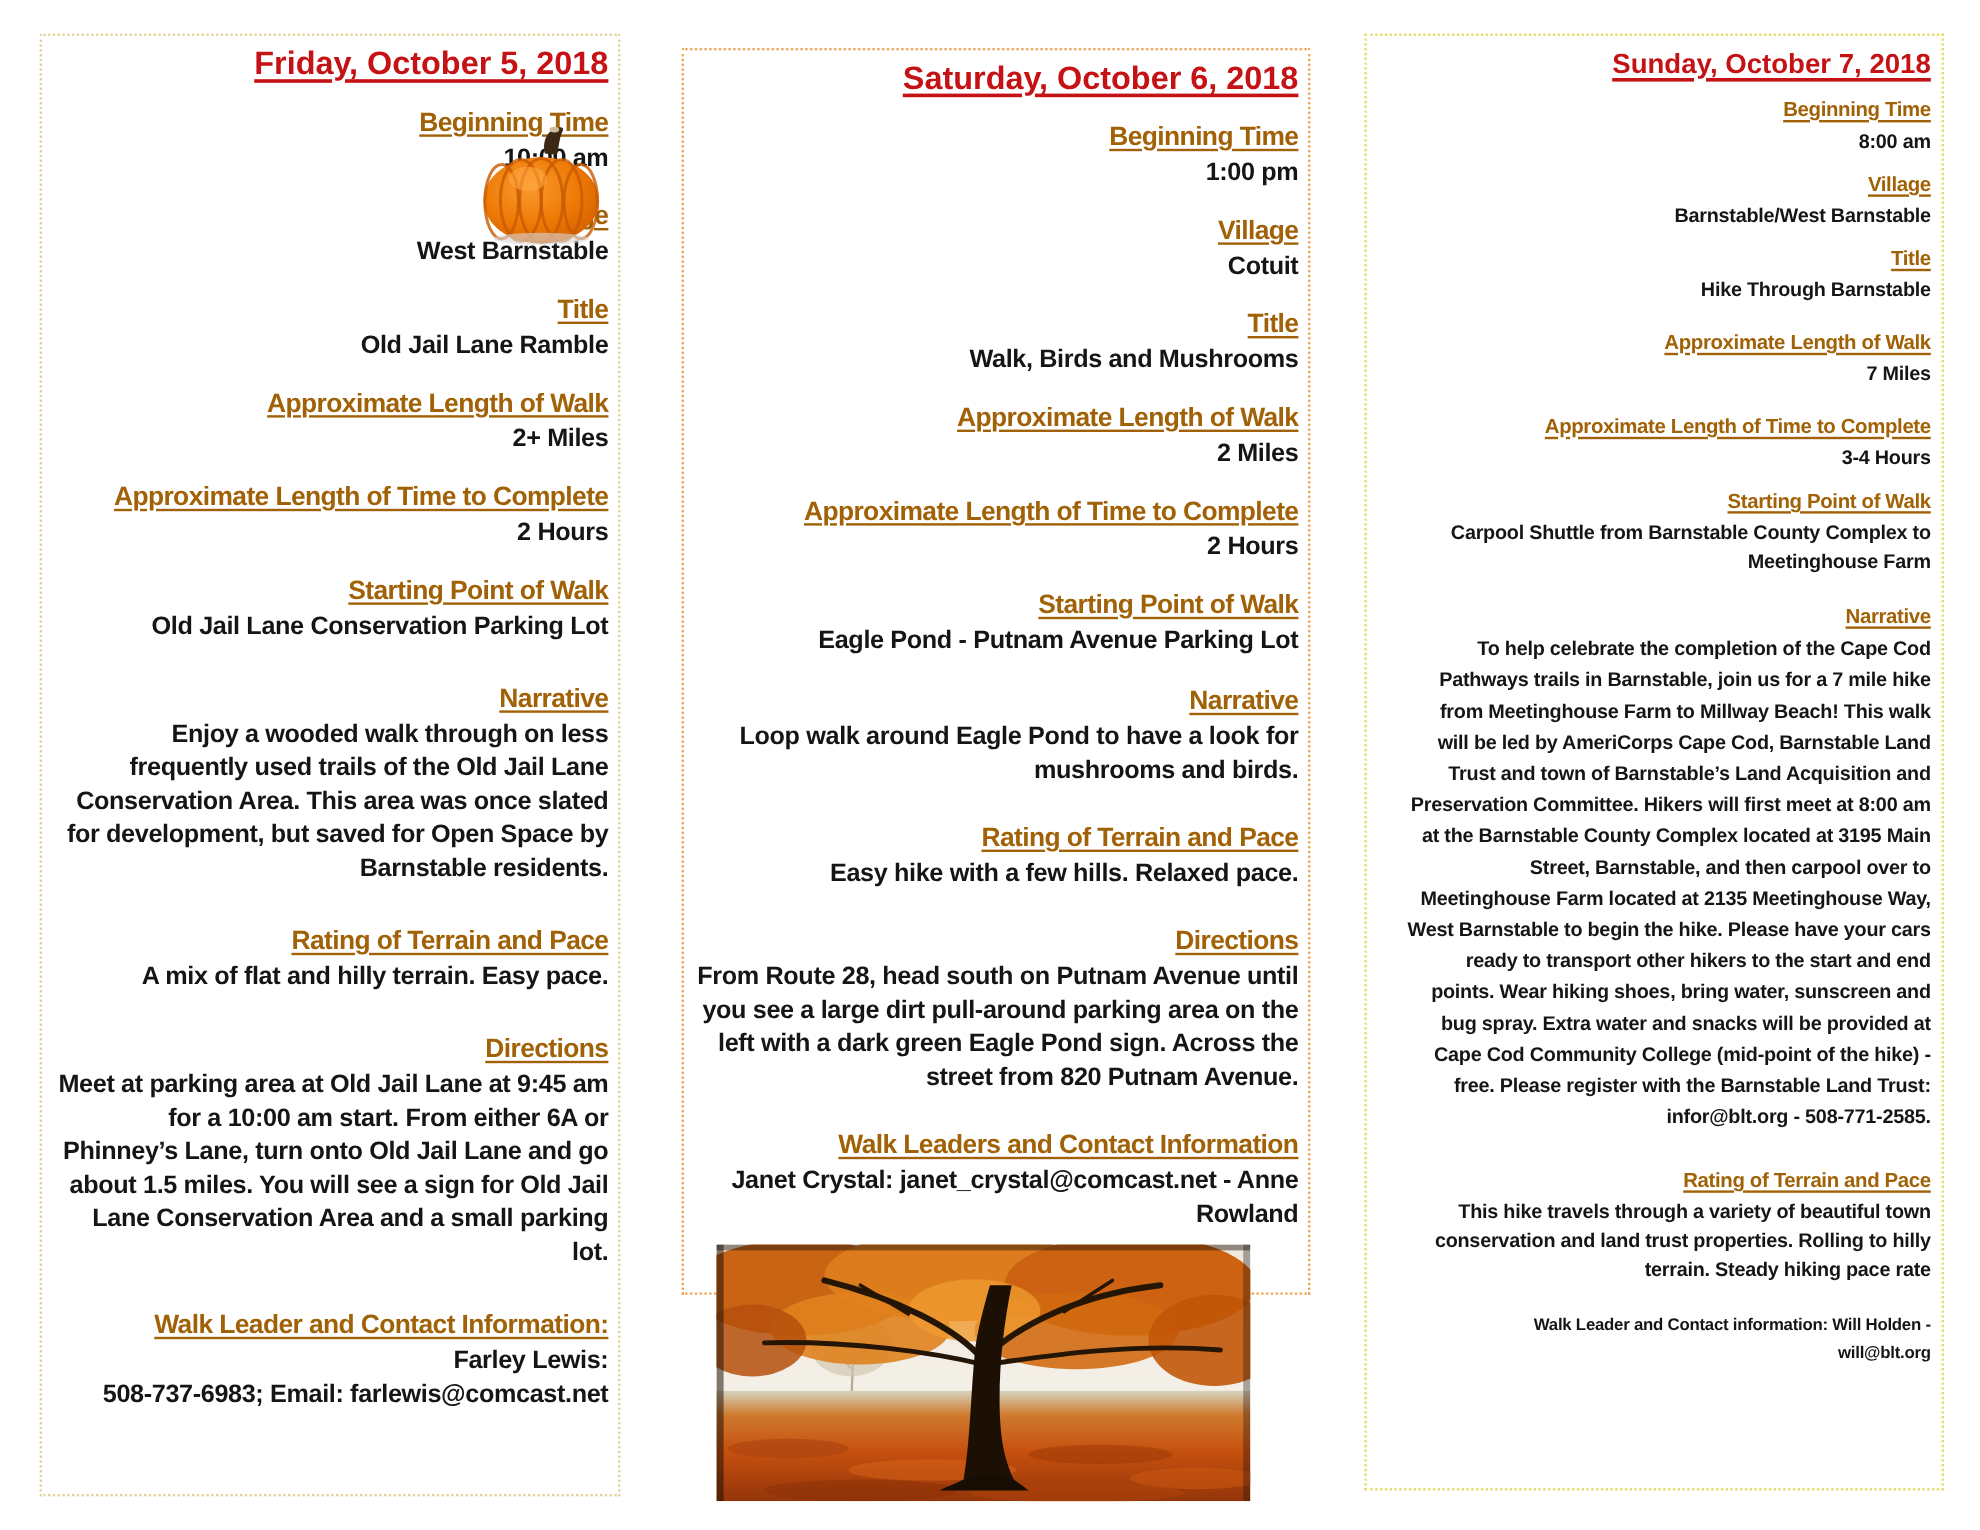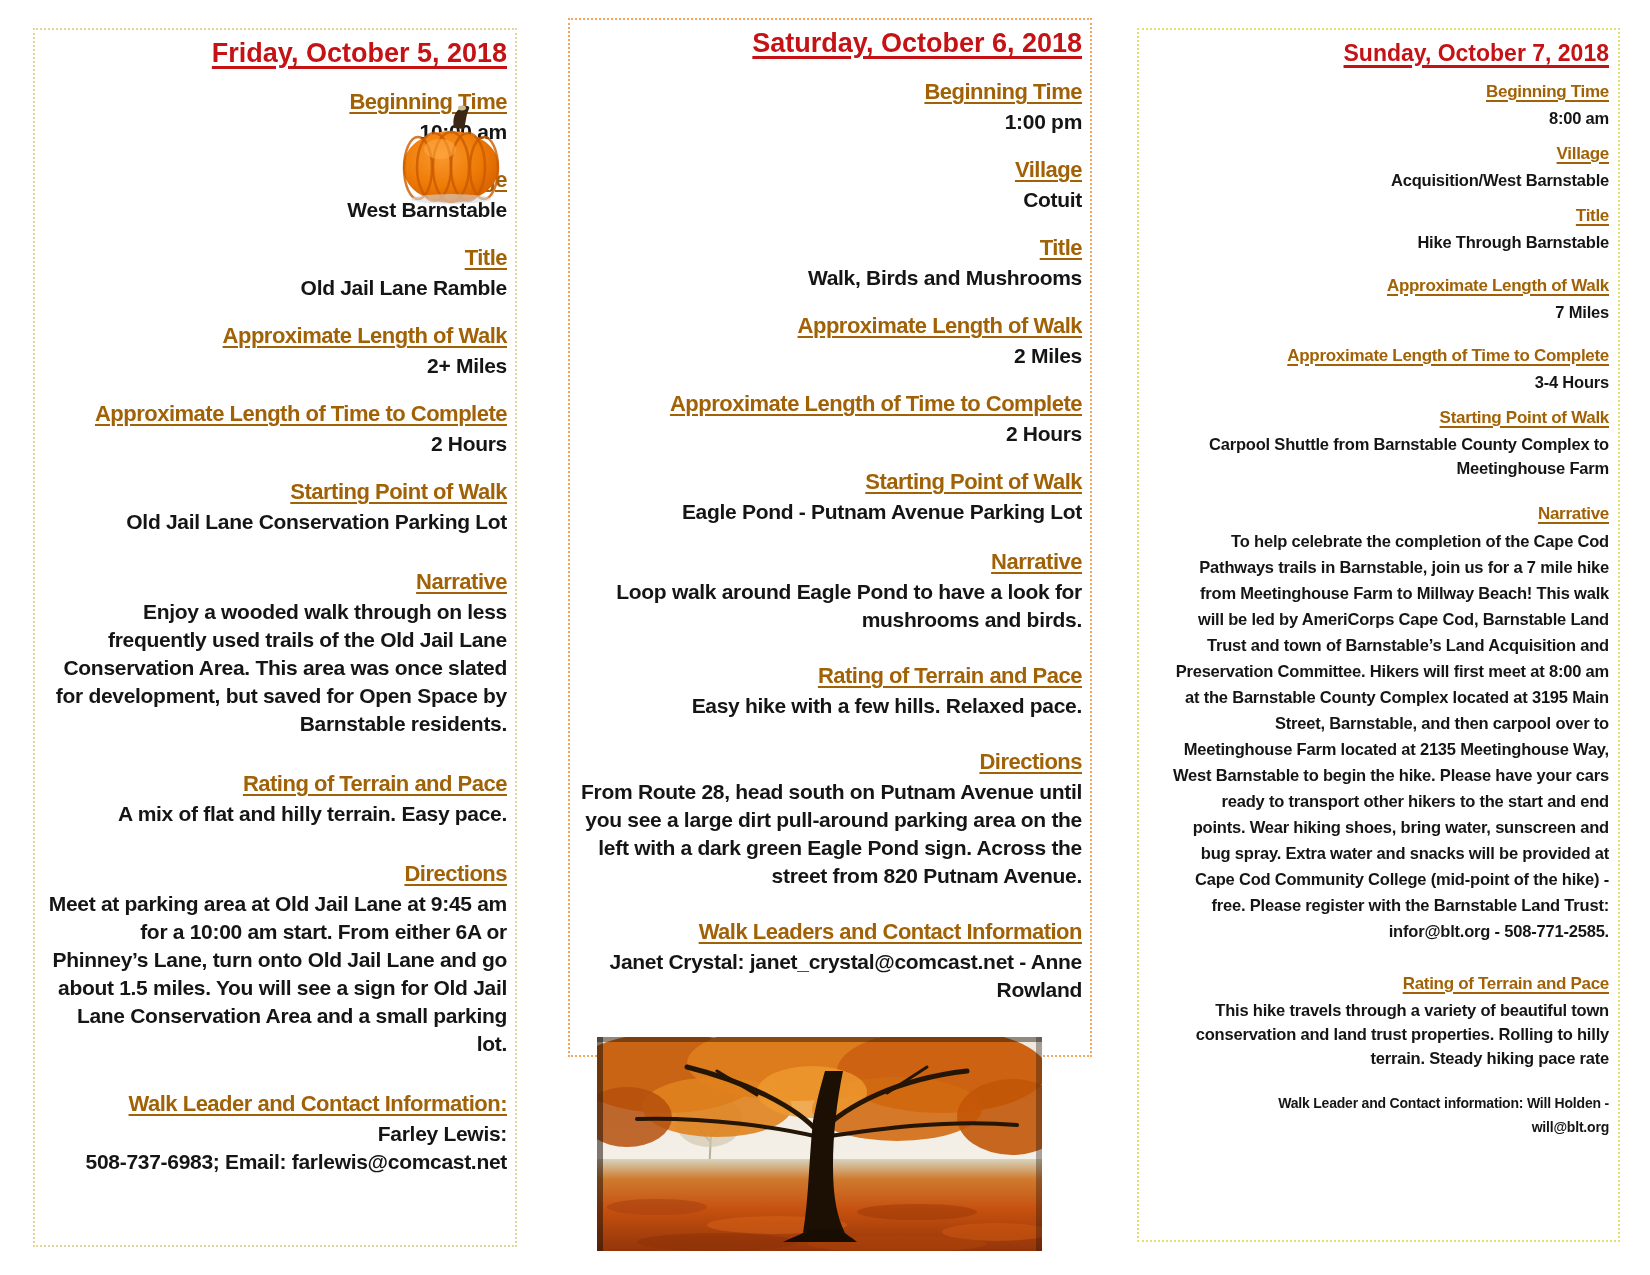--- a/index.html
+++ b/index.html
@@ -11,21 +11,21 @@
     color:#151515;
     overflow:hidden;
   }
   .box{
     position:absolute;
     box-sizing:border-box;
     border:2px dotted #e3d59c;
     text-align:right;
   }
   .box1{left:33px;top:28px;width:484px;height:1219px;border-color:#e3d59c;padding:0 8px;}
-  .box2{left:568px;top:18px;width:524px;height:1039px;border-color:#f0a85c;padding:0 8px;}
+  .box2{left:568px;top:40px;width:524px;height:1039px;border-color:#f0a85c;padding:0 8px;}
   .box3{left:1137px;top:28px;width:483px;height:1214px;border-color:#e6df70;padding:0 9px;}
 
   .heading{
     color:#c41215;
     text-decoration:underline;
     text-decoration-thickness:2.5px;
     text-underline-offset:4px;
   }
   .c12 .heading{font-size:27px;line-height:34px;margin-top:6px;}
   .c3  .heading{font-size:23px;line-height:30px;margin-top:8px;}
@@ -231,21 +231,21 @@
 
 <div class="box box3 c3">
   <div class="heading">Sunday, October 7, 2018</div>
 
   <div class="section first">
     <div class="label">Beginning Time</div>
     <div class="value">8:00 am</div>
   </div>
   <div class="section">
     <div class="label">Village</div>
-    <div class="value">Acquisition/West Barnstable</div>
+    <div class="value">Barnstable/West Barnstable</div>
   </div>
   <div class="section">
     <div class="label">Title</div>
     <div class="value">Hike Through Barnstable</div>
   </div>
   <div class="section s-3">
     <div class="label">Approximate Length of Walk</div>
     <div class="value">7 Miles</div>
   </div>
   <div class="section s-4">

